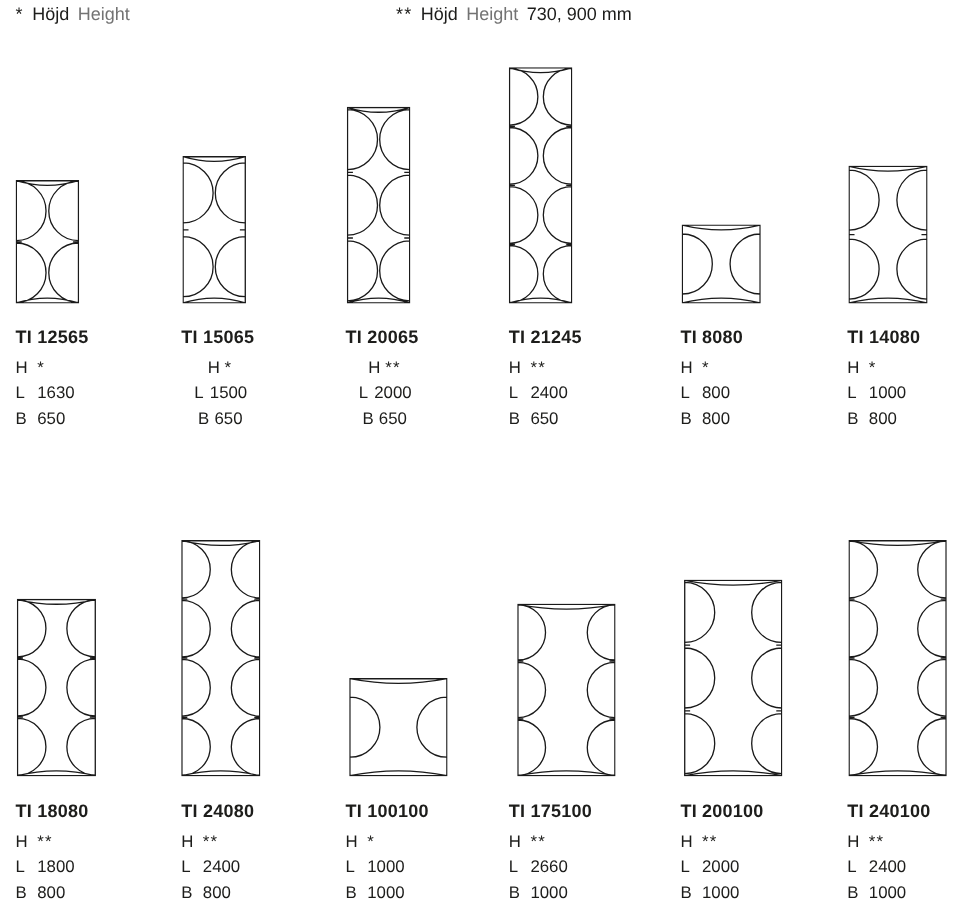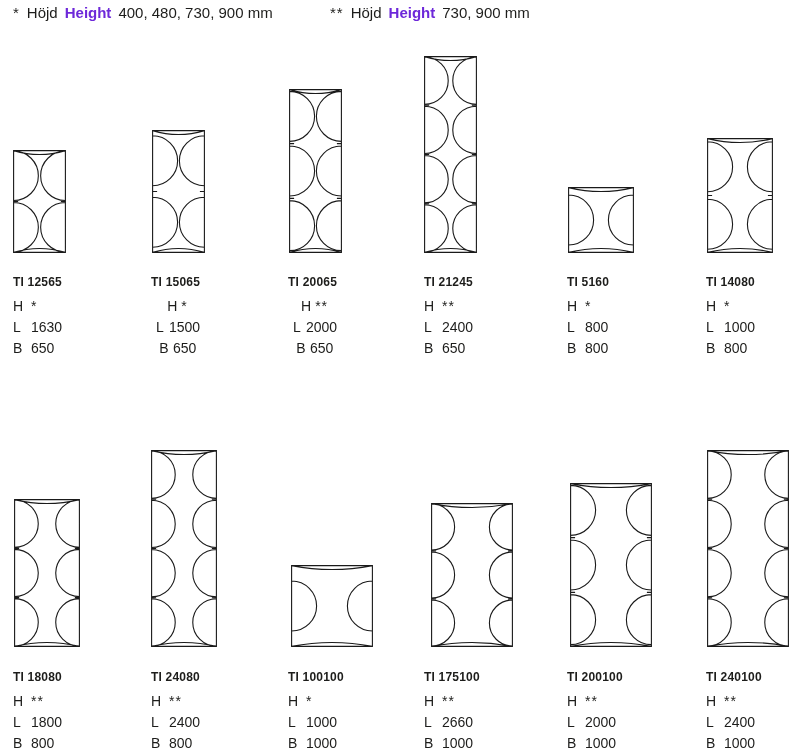--- a/index.html
+++ b/index.html
@@ -10,43 +10,42 @@
   }
   .page{position:relative;width:803px;height:756px;background:#fff;overflow:hidden;}
 
   
   .footnote{
     position:absolute;top:4px;
     display:flex;align-items:baseline;gap:7px;
     font-size:15px;line-height:18px;white-space:nowrap;
   }
   .footnote .sym{letter-spacing:1px;}
-  .footnote .term-en{color:#6d28d9;font-weight:bold;}
+  .footnote .term-en{color:#737373;}
 
   
   .diagram{position:absolute;line-height:0;}
   .diagram svg path{fill:none;stroke:#1a1a1a;stroke-width:1.1;stroke-linecap:butt;}
 
   
   .specs{position:absolute;font-size:14px;white-space:nowrap;}
-  .specs .model{font-size:12px;font-weight:bold;letter-spacing:.2px;line-height:16px;margin-bottom:6px;}
+  .specs .model{font-size:15px;font-weight:bold;letter-spacing:.2px;line-height:16px;margin-bottom:6px;}
   .specs .dim{height:21px;line-height:21px;}
   .specs .lbl{display:inline-block;width:18px;}
   .specs .note{letter-spacing:1px;}
 </style>
 </head>
 <body>
 
 <div class="page">
 
   <div class="footnote" style="left:13px;">
     <span class="sym">*</span>
     <span class="term-sv">Höjd</span>
     <span class="term-en">Height</span>
-    <span class="vals">400, 480, 730, 900 mm</span>
   </div>
 
   <div class="footnote" style="left:330px;">
     <span class="sym">**</span>
     <span class="term-sv">Höjd</span>
     <span class="term-en">Height</span>
     <span class="vals">730, 900 mm</span>
   </div>
 
   <div id="canvas">
@@ -83,21 +82,21 @@
       <div class="specs" style="left: 424px; top: 274px;">
         <div class="model">TI 21245</div>
         <div class="dim"><span class="lbl">H</span><span class="note">**</span></div>
         <div class="dim"><span class="lbl">L</span><span class="val">2400</span></div>
         <div class="dim"><span class="lbl">B</span><span class="val">650</span></div>
       </div>
       <div class="diagram" style="left: 568px; top: 187px;"><svg width="66" height="66" viewBox="0 0 66 66">
           <path d="M0.6 0.6 H65.4 V65.4 H0.6 Z M0.6 0.6 Q33 8.5 65.4 0.6 M0.6 65.4 Q33 57.5 65.4 65.4 M0.6 8 A25 25 0 0 1 0.6 58 M65.4 8 A25 25 0 0 0 65.4 58"></path>
         </svg></div>
       <div class="specs" style="left: 567px; top: 274px;">
-        <div class="model">TI 5160</div>
+        <div class="model">TI 8080</div>
         <div class="dim"><span class="lbl">H</span><span class="note">*</span></div>
         <div class="dim"><span class="lbl">L</span><span class="val">800</span></div>
         <div class="dim"><span class="lbl">B</span><span class="val">800</span></div>
       </div>
       <div class="diagram" style="left: 707px; top: 138px;"><svg width="66" height="115" viewBox="0 0 66 115">
           <path d="M0.6 0.6 H65.4 V114.4 H0.6 Z M0.6 0.6 Q33 8.5 65.4 0.6 M0.6 114.4 Q33 106.5 65.4 114.4 M0.6 3.75 A25 25 0 0 1 0.6 53.75 M65.4 3.75 A25 25 0 0 0 65.4 53.75 M0.6 61.25 A25 25 0 0 1 0.6 111.25 M65.4 61.25 A25 25 0 0 0 65.4 111.25 M0.6 57.5 h4.5 M60.9 57.5 h4.5"></path>
         </svg></div>
       <div class="specs" style="left: 706px; top: 274px;">
         <div class="model">TI 14080</div>
         <div class="dim"><span class="lbl">H</span><span class="note">*</span></div>

